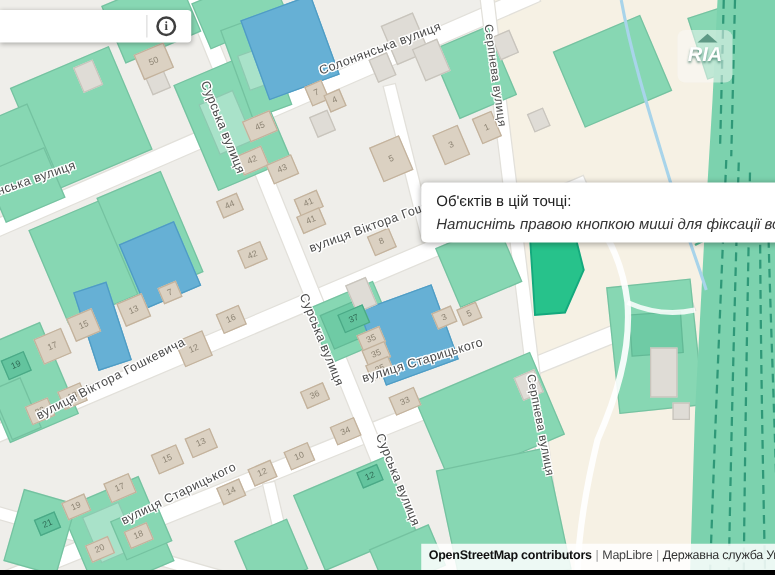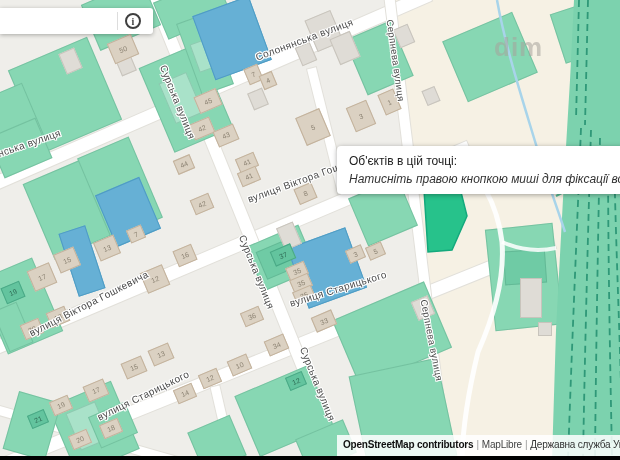--- a/index.html
+++ b/index.html
@@ -187,21 +187,24 @@
   <div class="slabel" style="left:163px;top:60px;transform:rotate(68deg);">Сурська вулиця</div>
   <div class="slabel" style="left:242px;top:230px;transform:rotate(68deg);">Сурська вулиця</div>
   <div class="slabel" style="left:303px;top:342px;transform:rotate(68deg);">Сурська вулиця</div>
   <div class="slabel" style="left:30px;top:328px;transform:rotate(-27deg);">вулиця Віктора Гошкевича</div>
   <div class="slabel" style="left:248px;top:194px;transform:rotate(-20deg);">вулиця Віктора Гошкевича</div>
   <div class="slabel" style="left:290px;top:298px;transform:rotate(-17deg);">вулиця Старицького</div>
   <div class="slabel" style="left:98px;top:412px;transform:rotate(-26deg);">вулиця Старицького</div>
   <div class="slabel small" style="left:390px;top:14px;transform:rotate(82deg);">Серпнева вулиця</div>
   <div class="slabel small" style="left:424px;top:294px;transform:rotate(79deg);">Серпнева вулиця</div>
 
-  <div id="wm-dim">dim</div>
+  <div id="wm-ria">
+    <span class="roof"></span>
+    <span class="ria-text">RIA</span>
+  </div>
 
   <div id="toolbar">
     <div class="divider"></div>
     <div id="info-btn">
       <span>i</span>
     </div>
   </div>
 
   <div id="tooltip">
     <div class="t1">Об'єктів в цій точці:</div>

